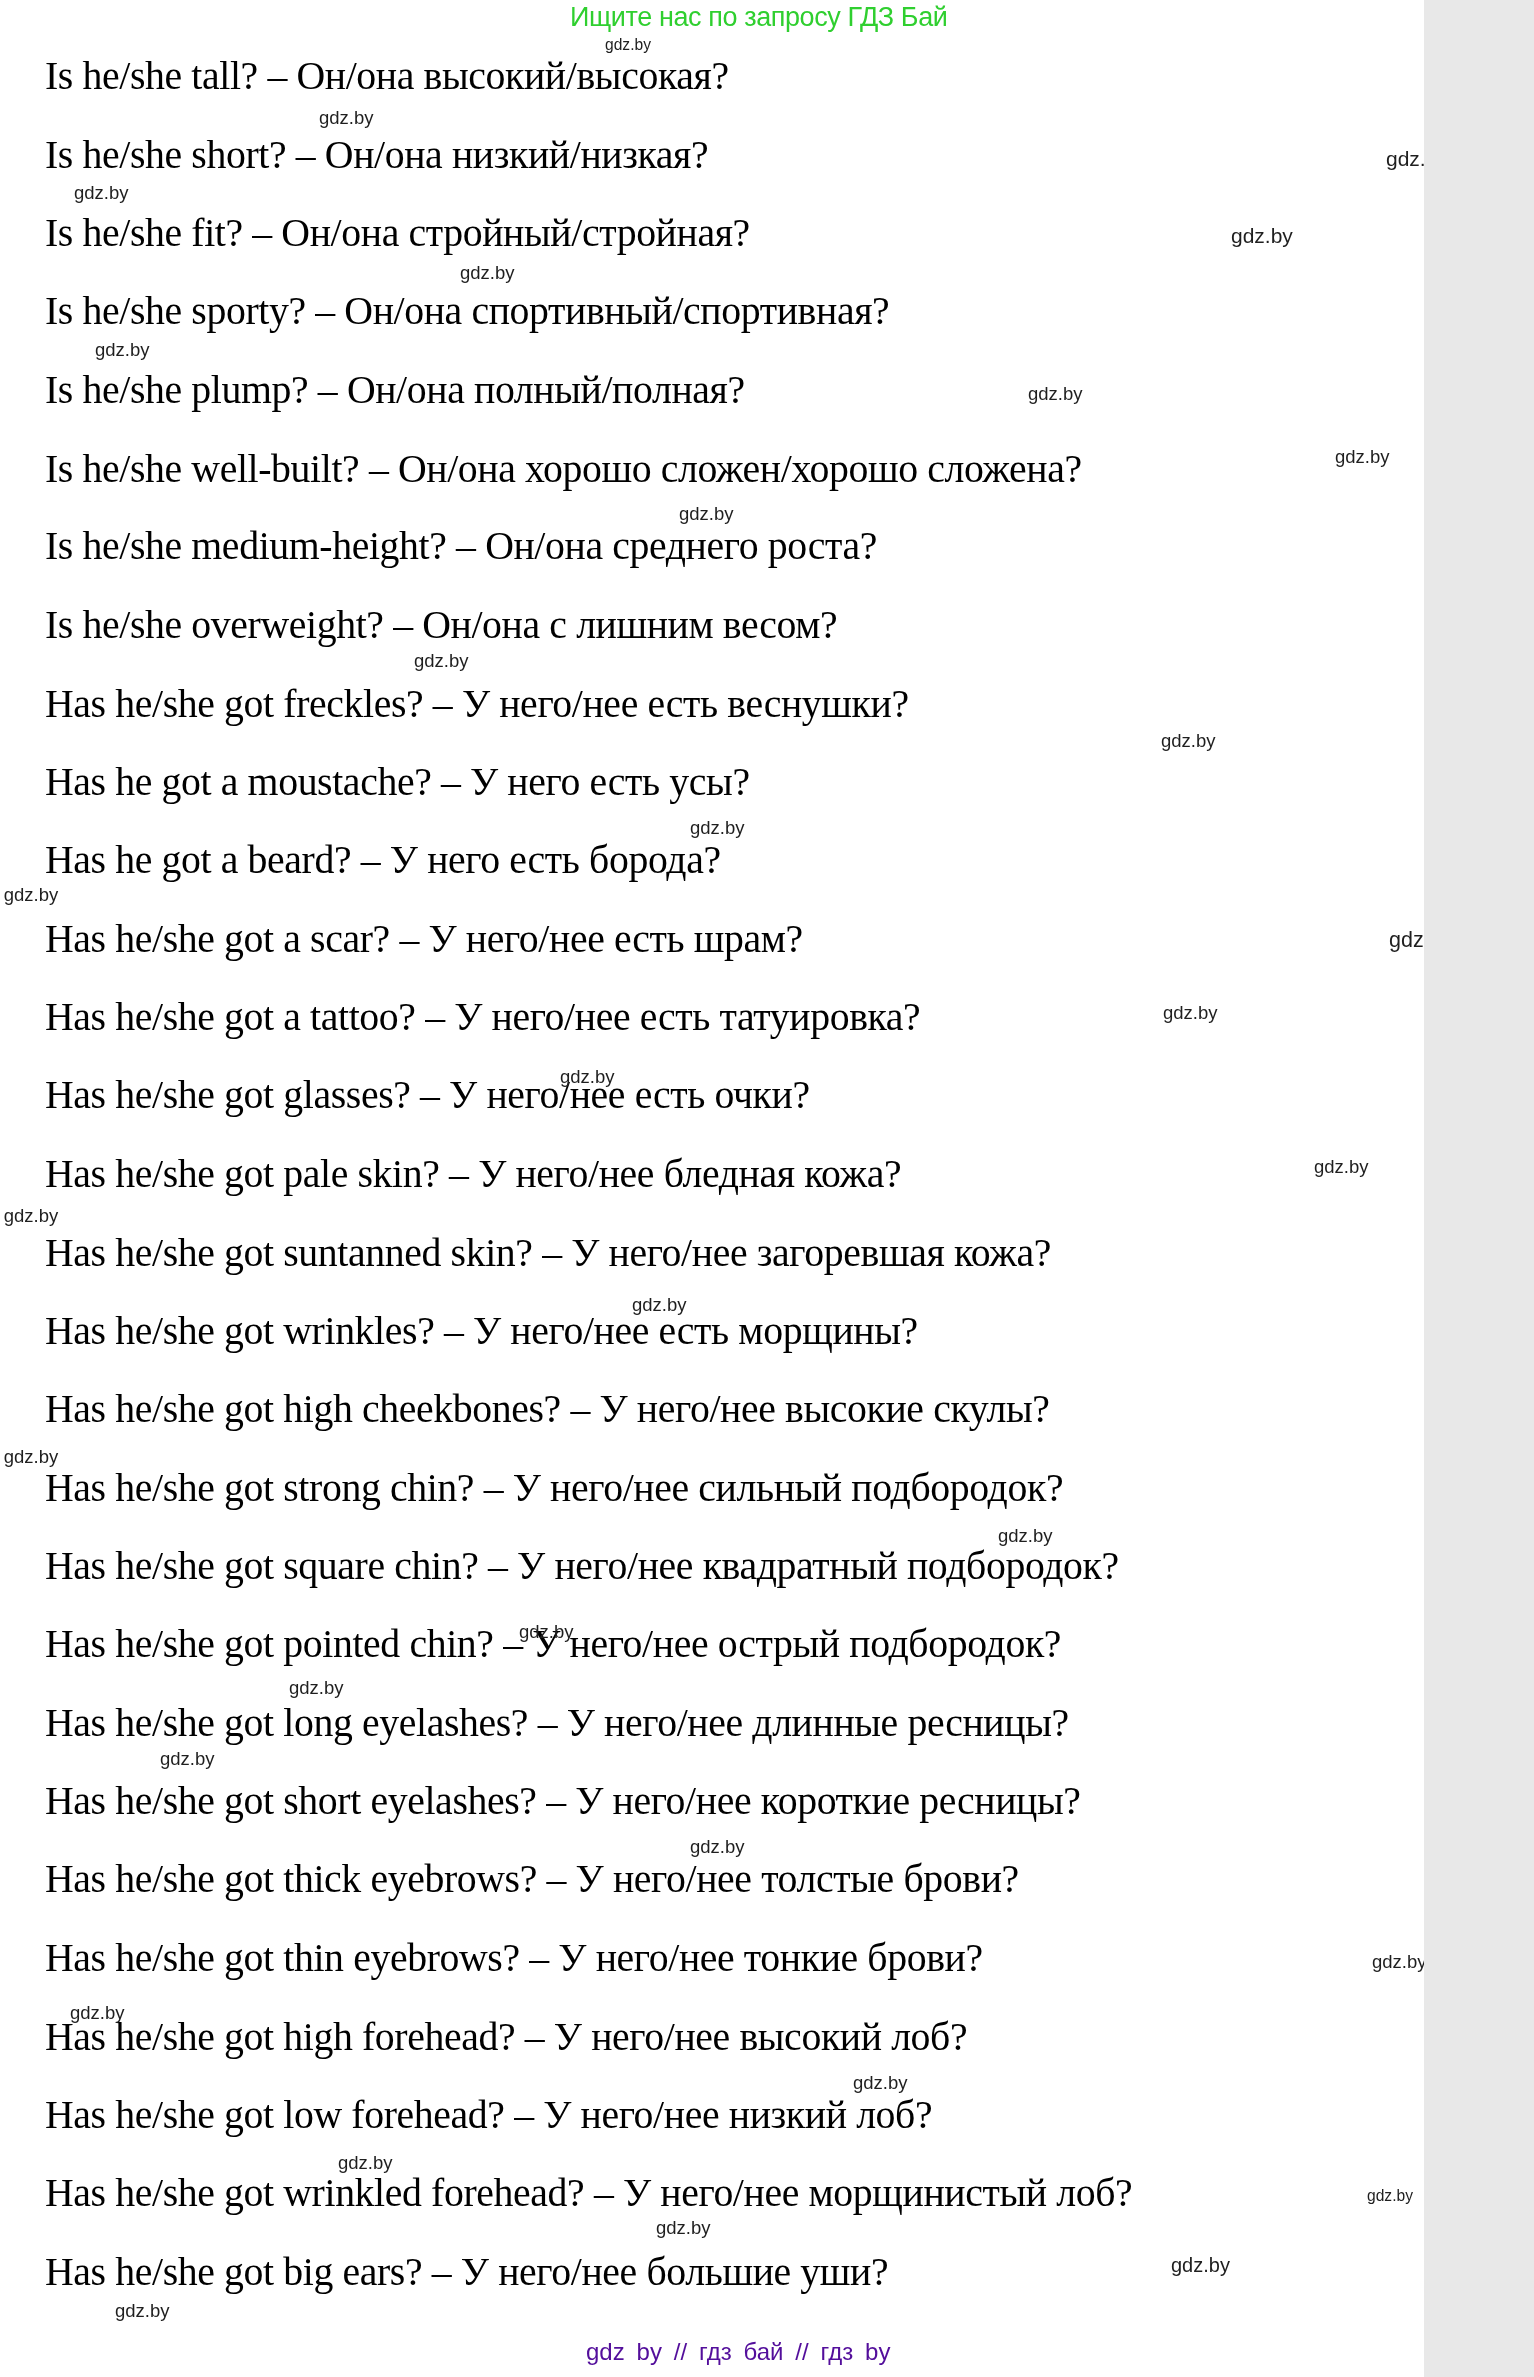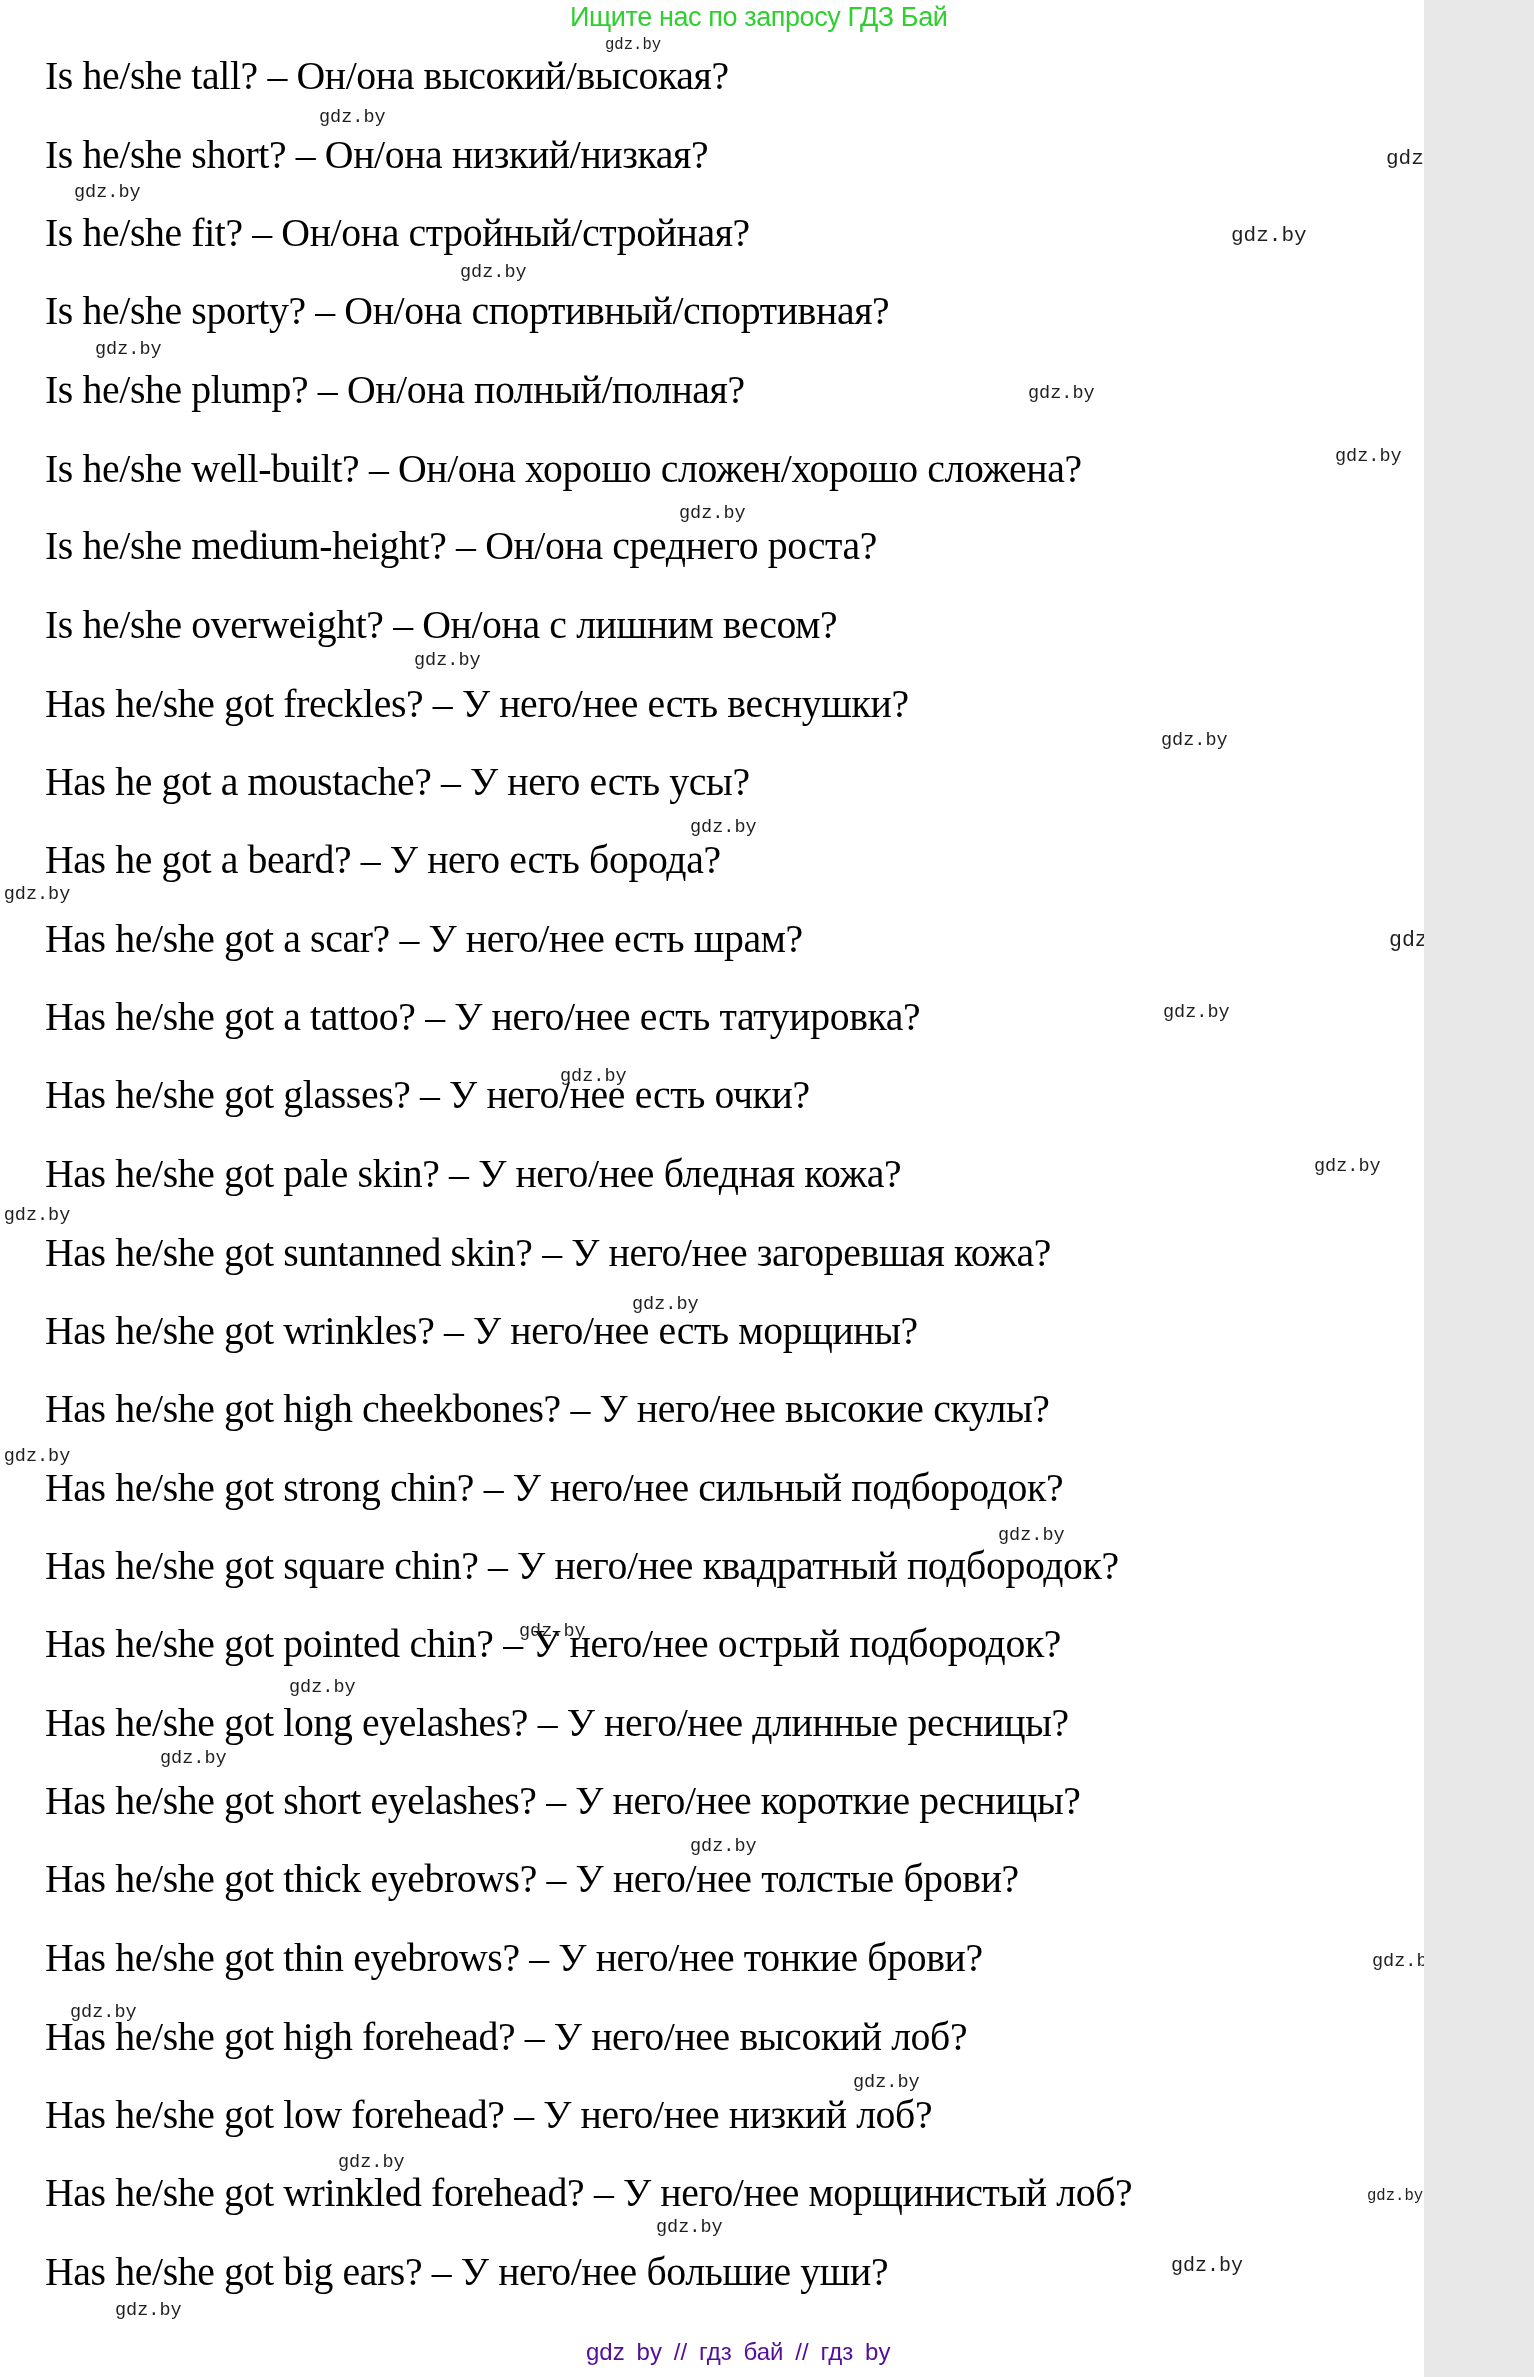--- a/index.html
+++ b/index.html
@@ -26,21 +26,21 @@
     left: 45px;
     white-space: nowrap;
     font-size: 41px;
     line-height: 42px;
     letter-spacing: -0.4px;
     transform: scaleX(0.97);
     transform-origin: 0 50%;
   }
   .wm {
     position: absolute;
-    font-family: Liberation Mono, monospace;
+    font-family: Liberation Sans, sans-serif;
     line-height: 1.05;
     white-space: nowrap;
     text-align: center;
   }
   .footer {
     position: absolute;
     left: 586px;
     top: 2338px;
     font-family: Liberation Sans, sans-serif;
     font-size: 24px;

